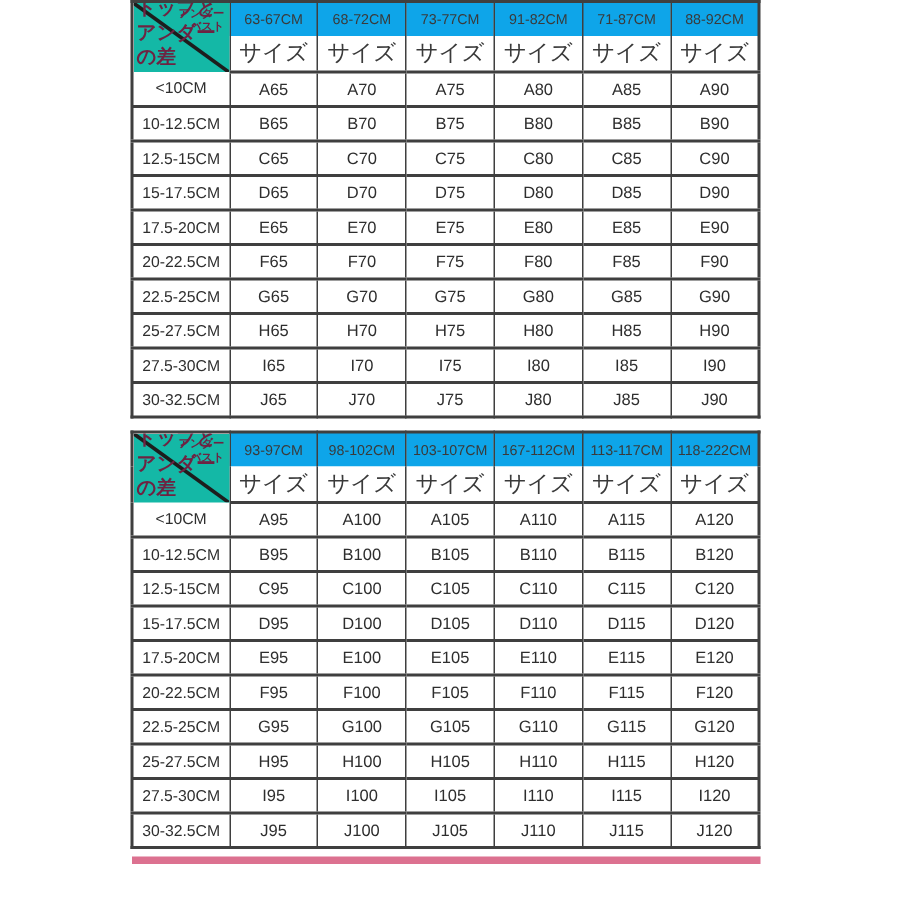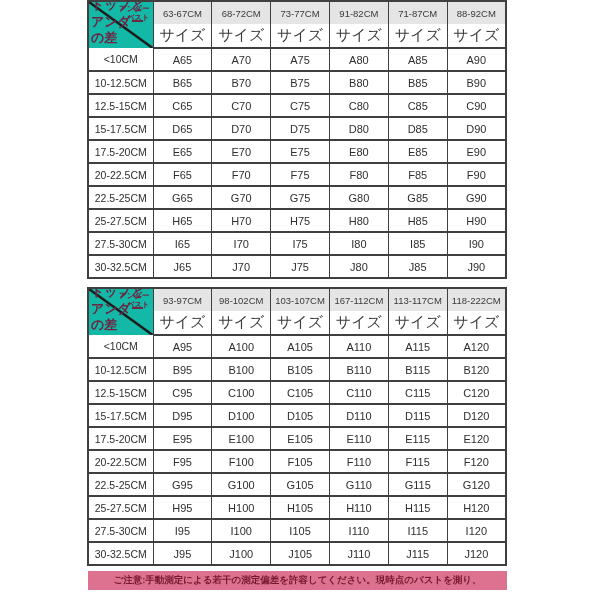--- a/index.html
+++ b/index.html
@@ -14,21 +14,21 @@
 
   table.size-table {
     border-collapse: collapse; table-layout: fixed; width: 420px;
     color: #2e2e2e; border: 2px solid #3f3f3f;
   }
   table.size-table th, table.size-table td {
     padding: 0; text-align: center; vertical-align: middle;
     border-left: 1.5px solid #3f3f3f; border-right: 1.5px solid #3f3f3f;
   }
   tr.cm-row th.cm {
-    background: #e5e5e5; height: 22px;
+    background: #0ea5e9; height: 22px;
     font-size: 9.5px; font-weight: normal; color: #3a3a3a;
   }
   tr.size-row th.sz {
     background: #ffffff; height: 23px;
     font-size: 15px; font-weight: normal; color: #3a3a3a;
     border-bottom: 2.5px solid #3f3f3f;
   }
   tbody tr { height: 23px; }
   tbody tr + tr th, tbody tr + tr td { border-top: 2px solid #3f3f3f; }
   tbody th.rh { font-size: 10.5px; font-weight: normal; color: #2e2e2e; margin-left: 44px; }
@@ -330,16 +330,15 @@
             <td>J105</td>
             <td>J110</td>
             <td>J115</td>
             <td>J120</td>
           </tr>
         </tbody>
     </table>
   </div>
 
   <div class="note-box">
-    <div class="note-line">ご注意:手動測定による若干の測定偏差を許容してください。現時点のバストを測り、</div>
   </div>
 
 </div>
 
 </body></html>

